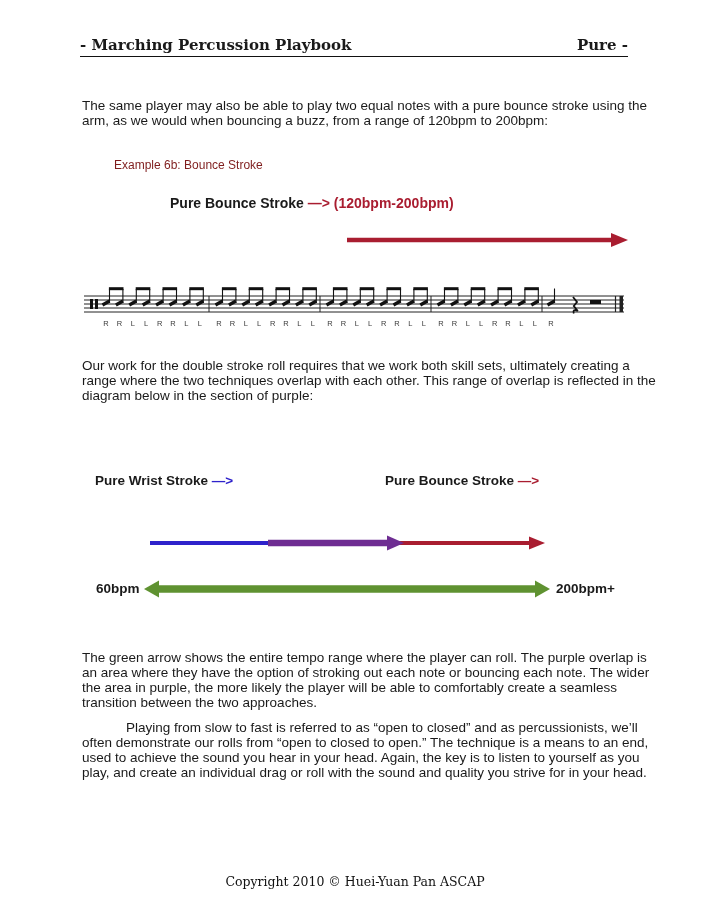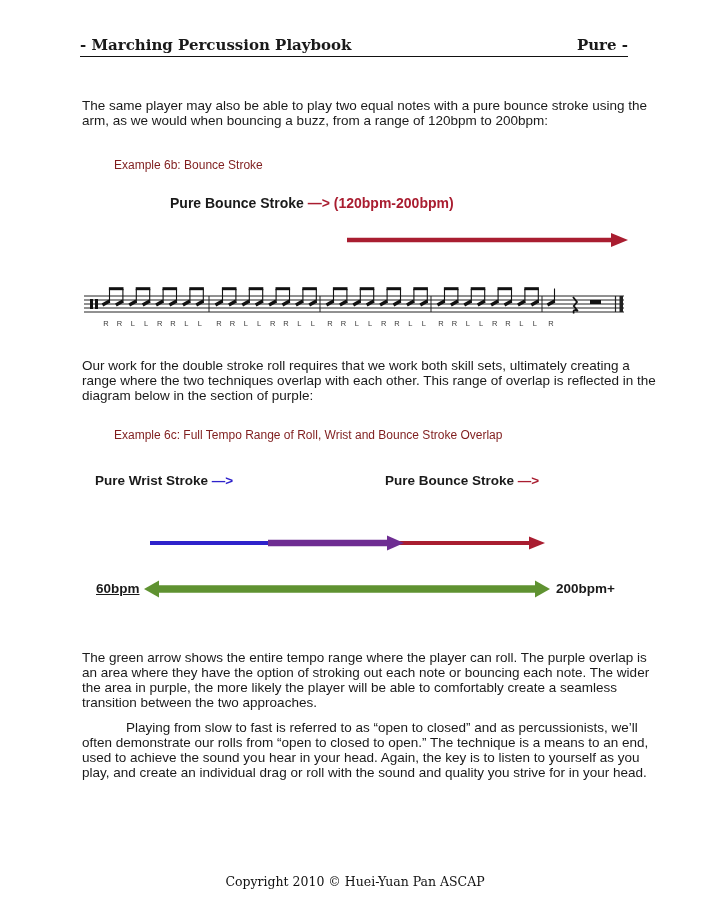--- a/index.html
+++ b/index.html
@@ -52,21 +52,21 @@
   .blue-text{color:var(--blue);}
   svg{position:absolute;display:block;}
   #arrow-6b{left:345px;top:231px;}
   #notation-svg{left:84px;top:284px;}
   #overlap-arrow{left:145px;top:532px;}
   #range-arrow{left:143px;top:578px;}
   .tempo-label{
     position:absolute;top:581px;
     font-size:13.5px;font-weight:bold;
   }
-  .tempo-left{left:96px;text-decoration:underline;}
+  .tempo-left{left:96px;}
   .tempo-right{left:556px;}
   .stroke-label{
     position:absolute;top:473px;
     font-size:13.5px;font-weight:bold;
   }
   .wrist{left:95px;}
   .bounce{left:385px;}
   
   .footer{
     position:absolute;left:0;top:842px;width:710px;
@@ -228,21 +228,20 @@
       <rect x="440.29999999999995" y="3.2" width="14.600000000000033" height="3" fill="#111"></rect>
       <line x1="463.5" y1="21" x2="470.5" y2="17" stroke="#111" stroke-width="3.2"></line>
       <line x1="470.5" y1="19" x2="470.5" y2="4.5" stroke="#111" stroke-width="1.1"></line>
       <text x="467" y="41.5" text-anchor="middle" font-size="7.5" fill="#3a3a3a" font-family="&quot;Liberation Sans&quot;, sans-serif">R</text>
       <path d="M489 13 l4 5 -3.2 4 4 5 q-5.5 -2.5 -4 2.5" stroke="#111" stroke-width="1.8" fill="none"></path>
       <rect x="506" y="16" width="11" height="4" fill="#111"></rect>
     </svg>
 
   <p class="para p2">Our work for the double stroke roll requires that we work both skill sets, ultimately creating a range where the two techniques overlap with each other. This range of overlap is reflected in the diagram below in the section of purple:</p>
 
-  <div class="caption c2">Example 6c: Full Tempo Range of Roll, Wrist and Bounce Stroke Overlap</div>
 
   <div class="stroke-label wrist">
     <span>Pure Wrist Stroke</span>
     <span class="blue-text">—&gt;</span>
   </div>
   <div class="stroke-label bounce">
     <span>Pure Bounce Stroke</span>
     <span class="red-text">—&gt;</span>
   </div>
 

